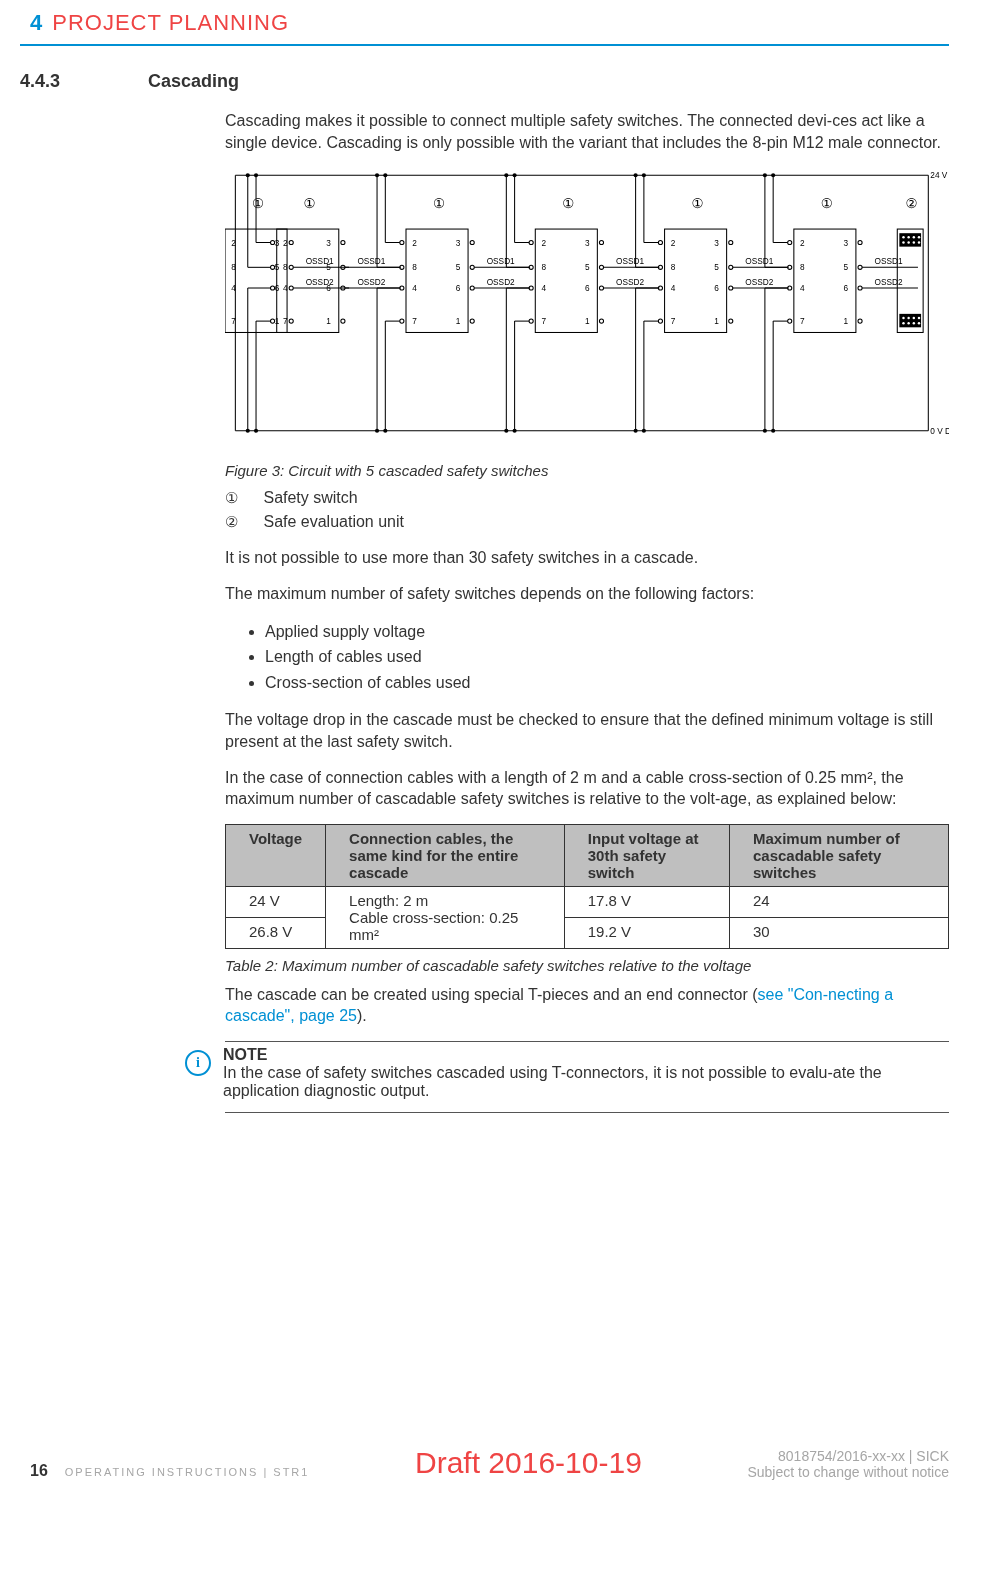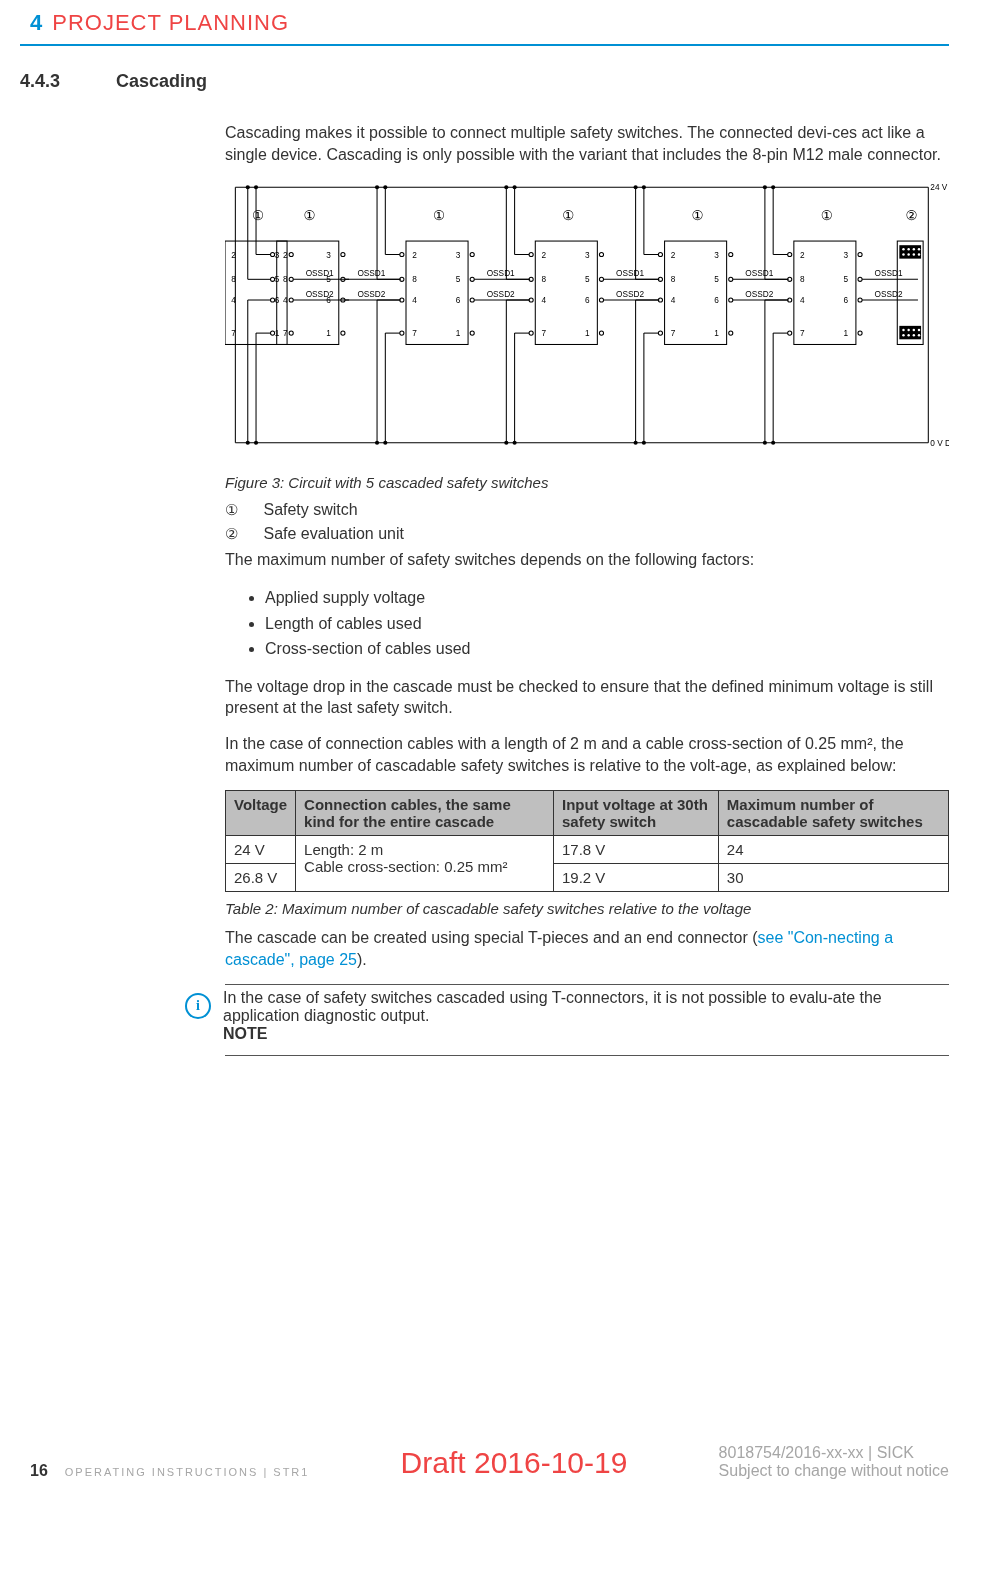--- a/index.html
+++ b/index.html
@@ -2,42 +2,42 @@
 <html><head>
 <meta charset="utf-8">
 <style>
   *{box-sizing:border-box;margin:0;padding:0}
   body{font-family:Arial,Helvetica,sans-serif;font-size:16px;color:#333;background:#fff;width:1005px;margin:0 auto;position:relative}
   .page{padding:10px 56px 10px 20px;min-height:1500px;display:flex;flex-direction:column}
   .hdr{display:flex;align-items:baseline;gap:10px;padding-left:10px}
   .hdr .cn{color:#0090d4;font-size:22px;font-weight:700}
   .hdr .ct{color:#ef4444;font-size:22px;letter-spacing:1px}
   .rule{border-bottom:2px solid #0090d4;margin:8px 0 25px}
-  .sec-hd{display:flex;gap:56px;padding-left:0;margin-bottom:30px}
+  .sec-hd{display:flex;gap:88px;padding-left:0;margin-bottom:18px}
   .sec-hd .num,.sec-hd .ttl{font-weight:700;font-size:18px}
   .content{margin-left:205px}
   .para{margin-bottom:14px;line-height:1.35}
   .fig-cap{font-style:italic;font-size:15px;margin:8px 0 10px}
   .lg{display:flex;gap:25px;margin-bottom:6px}
   .lg .mk{font-size:15px}
   .ul{list-style:disc;padding-left:40px;margin-bottom:14px}
   .ul li{line-height:1.6}
   table{border-collapse:collapse;width:100%;margin-bottom:6px}
-  th,td{border:1px solid #333;padding:5px 8px;text-align:left;font-size:15px;vertical-align:top}
+  th,td{border:1px solid #333;padding:5px 23px;text-align:left;font-size:15px;vertical-align:top}
   th{background:#bfbfbf;font-weight:700}
   .link{color:#0090d4}
   .note-wrap{display:flex;align-items:flex-start;gap:12px;margin-left:-40px}
   .note-ic{width:26px;height:26px;border:2px solid #0090d4;border-radius:50%;display:flex;align-items:center;justify-content:center;color:#0090d4;font-family:Georgia,serif;font-weight:700;font-size:14px;margin-top:4px;flex-shrink:0}
   .note-hr{border:none;border-top:1px solid #555;margin:12px 0 4px}
   .ftr{display:flex;justify-content:space-between;align-items:flex-end;padding:0 0 10px 10px;margin-top:auto}
   .ftr .l{display:flex;align-items:baseline;gap:17px}
   .pn{font-weight:700;font-size:16px}
   .mn{font-size:11px;letter-spacing:2px;color:#A6A6A6}
   .draft{color:#ef4444;font-size:30px;font-weight:400}
-  .ftr .r{font-size:16px;color:#A6A6A6}
+  .ftr .r{text-align:right;font-size:14px;color:#A6A6A6}
   
   .diagram{width:100%;margin-bottom:4px}
 </style>
 </head>
 <body>
 
 <div class="page">
   <div class="hdr">
     <span class="cn">4</span>
     <span class="ct">PROJECT PLANNING</span>
@@ -141,20 +141,21 @@
 
     <div class="lg">
       <span class="mk">①</span>
       <span>Safety switch</span>
     </div>
     <div class="lg">
       <span class="mk">②</span>
       <span>Safe evaluation unit</span>
     </div>
 
+    <p class="para" style="margin-top:16px">It is not possible to use more than 30 safety switches in a cascade.</p>
     <p class="para">The maximum number of safety switches depends on the following factors:</p>
     <ul class="ul">
       <li>Applied supply voltage</li>
       <li>Length of cables used</li>
       <li>Cross-section of cables used</li>
     </ul>
     <p class="para">The voltage drop in the cascade must be checked to ensure that the defined minimum voltage is still present at the last safety switch.</p>
     <p class="para">In the case of connection cables with a length of 2 m and a cable cross-section of 0.25 mm², the maximum number of cascadable safety switches is relative to the volt‐age, as explained below:</p>
 
     <table>
@@ -184,22 +185,22 @@
     <p class="fig-cap">Table 2: Maximum number of cascadable safety switches relative to the voltage</p>
 
     <p class="para">
       <span>The cascade can be created using special T-pieces and an end connector (</span><span class="link">see "Con‐necting a cascade", page 25</span><span>).</span>
     </p>
 
     <hr class="note-hr">
     <div class="note-wrap">
       <div class="note-ic">i</div>
       <div>
+        <div style="font-weight:700">NOTE</div>
         <div>In the case of safety switches cascaded using T-connectors, it is not possible to evalu‐ate the application diagnostic output.</div>
-        <div style="font-weight:700">NOTE</div>
       </div>
     </div>
     <hr class="note-hr">
   </div>
 
   <div class="ftr">
     <div class="l">
       <span class="pn">16</span>
       <span class="mn">OPERATING INSTRUCTIONS | STR1</span>
     </div>

